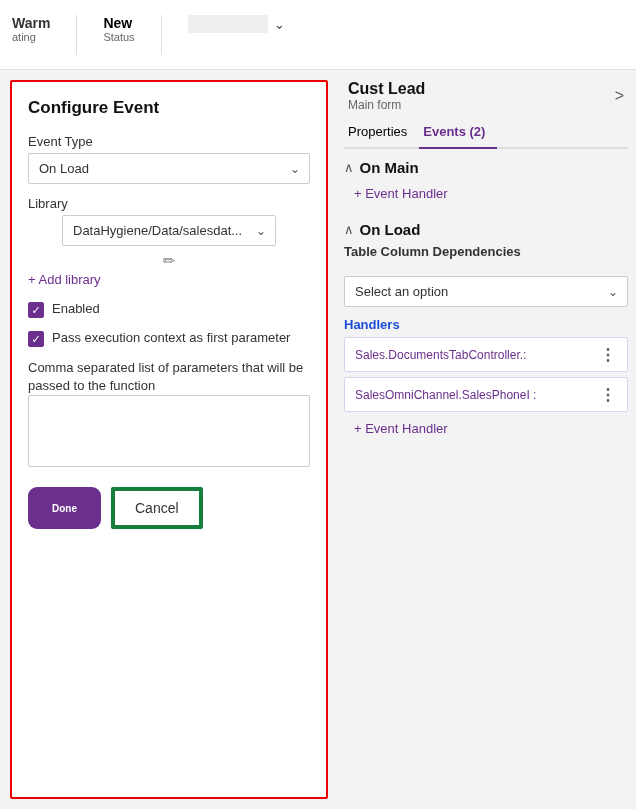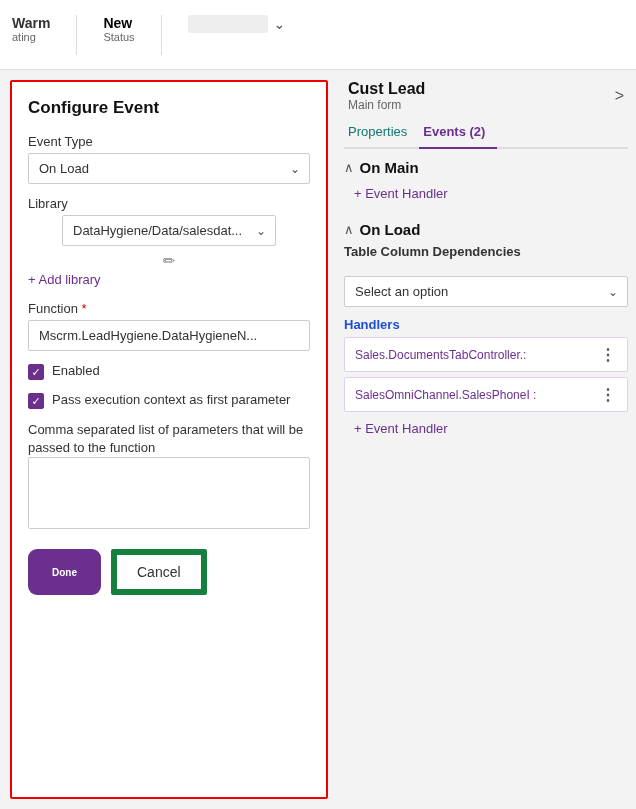--- a/index.html
+++ b/index.html
@@ -210,21 +210,21 @@
       border: none;
       padding: 9px 24px;
       font-size: 10px;
       font-weight: 600;
       border-radius: 9px;
       cursor: pointer;
     }
     .btn-cancel {
       background: #fff;
       color: #333;
-      border: 6px solid #15803d;
+      border: 4px solid #15803d;
       padding: 9px 20px;
       font-size: 14px;
       border-radius: 2px;
       cursor: pointer;
     }
 
     
     .right-panel {
       flex: 1;
       background: #f3f3f3;
@@ -249,21 +249,21 @@
     .chevron-right { font-size: 16px; color: #555; cursor: pointer; }
     .tabs-row {
       display: flex;
       gap: 0;
       border-bottom: 2px solid #ddd;
       margin: 4px 0 10px 0;
     }
     .tab {
       padding: 6px 12px 8px 4px;
       font-size: 13px;
-      color: #0f766e;
+      color: #000000;
       cursor: pointer;
       border-bottom: 2px solid transparent;
       margin-bottom: -2px;
     }
     .tab.active {
       color: #6b2f8e;
       border-bottom: 2px solid #6b2f8e;
       font-weight: 600;
     }
     .section-header {
@@ -379,24 +379,20 @@
           <select class="library-field">
             <option>DataHygiene/Data/salesdat...</option>
           </select>
           <span class="select-arrow">⌄</span>
         </div>
         <span class="edit-icon">✏</span>
       </div>
       <button class="add-library-btn">+ Add library</button>
     </div>
 
-    <div>
-      <div class="field-label required">Function</div>
-      <input class="function-input" type="text" value="Mscrm.LeadHygiene.DataHygieneN..." style="">
-    </div>
 
     <div class="checkbox-row">
       <div class="checkbox-custom">
         <span class="checkmark">✓</span>
       </div>
       <span class="checkbox-label">Enabled</span>
     </div>
 
     <div class="checkbox-row">
       <div class="checkbox-custom">

